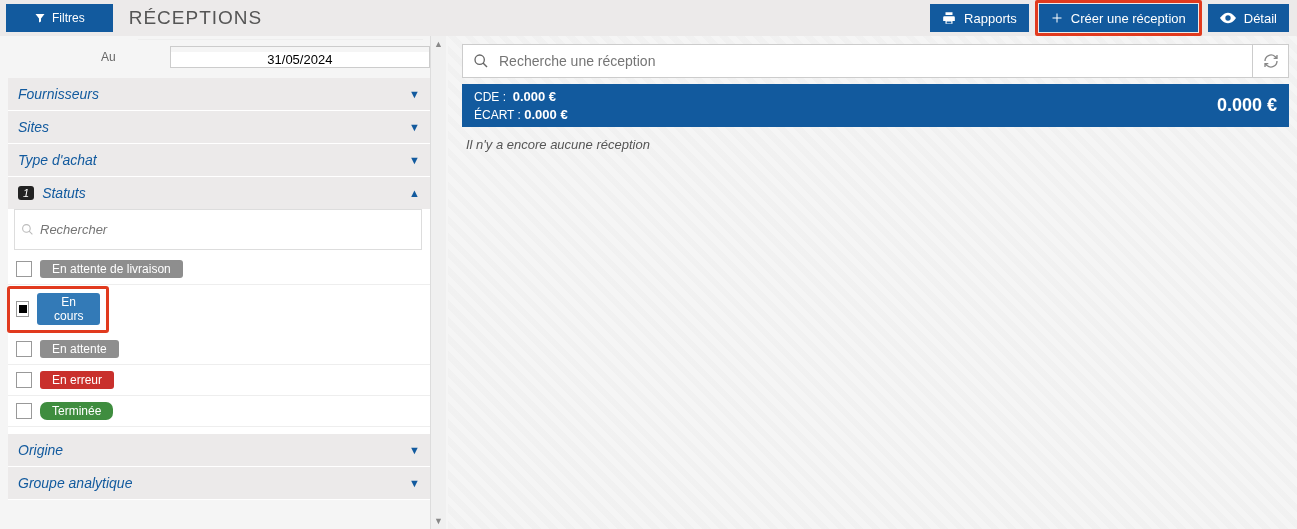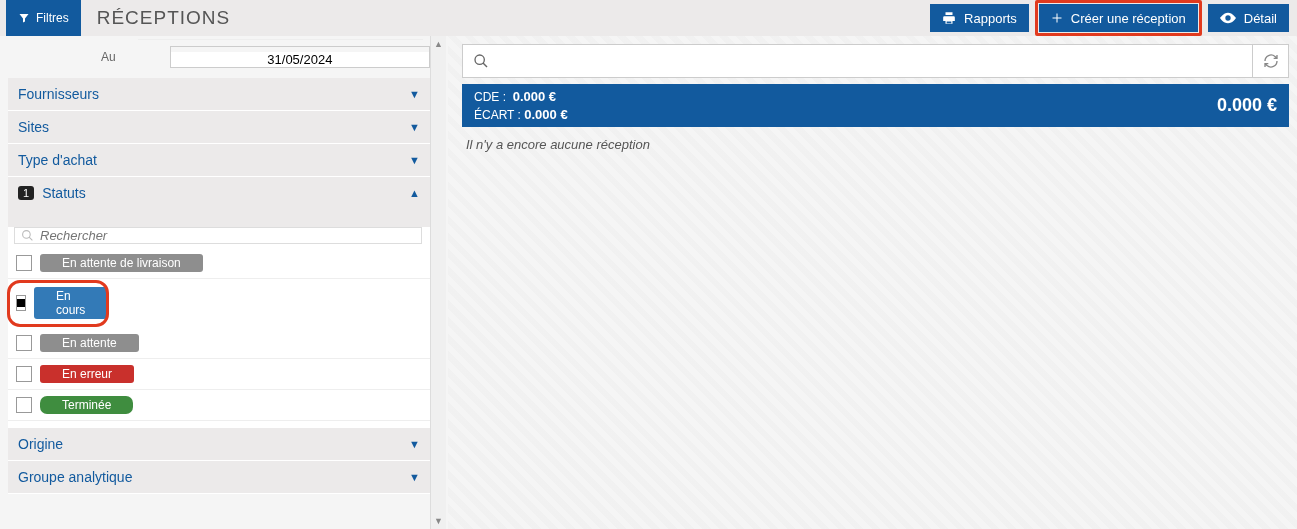--- a/index.html
+++ b/index.html
@@ -22,22 +22,22 @@
     padding-left: 0;
     padding-right: 8px;
     gap: 6px;
   }
   .filters-btn {
     display: flex;
     align-items: center;
     gap: 6px;
     background: #125a9e;
     color: #fff;
-    height: 36px;
-    padding: 0 12px;
+    height: 28px;
+    padding: 0 28px;
     font-size: 12px;
     cursor: pointer;
     margin-left: 6px;
   }
   .page-title {
     color: #555;
     font-size: 19px;
     letter-spacing: 1px;
     margin-left: 10px;
     font-weight: 400;
@@ -135,40 +135,40 @@
   }
   .filter-header {
     display:flex;
     align-items:center;
     justify-content:space-between;
     padding: 8px 10px;
     color:#125a9e;
     font-size:14px;
     cursor:pointer;
   }
-  .filter-header .left-h { display:flex; align-items:center; gap:8px;}
+  .filter-header .left-h { display:flex; align-items:center; gap:8px;font-style:italic;}
   .badge-count {
     background:#222;
     color:#fff;
     border-radius:3px;
     font-size:11px;
     padding:1px 5px;
   }
   .caret { color:#125a9e; font-size:11px; }
 
   .filter-body {
     background:#fff;
     padding: 0 0 6px 0;
   }
   .search-box {
     display:flex;
     align-items:center;
     border:1px solid #ddd;
-    margin: 18px 8px 4px 6px;
-    padding: 0 6px;
+    margin: 0 8px 4px 6px;
+    padding: 12px 6px;
   }
   .search-box input {
     border:none; outline:none; flex:1; font-size:13px; color:#444; font-style: italic;
   }
   .search-box .sicon { color:#bbb; margin-right:6px;}
   .reset-link {
     text-align:center;
     color:#aaa;
     font-style:italic;
     font-size:12px;
@@ -191,32 +191,33 @@
     justify-content:center;
   }
   .checkbox.checked::after{
     content:"";
     width:8px; height:8px;
     background:#000;
   }
   .tag {
     color:#fff;
     border-radius:3px;
-    padding: 2px 22px;
+    padding: 2px 12px;
     font-size: 12px;
+    text-align: center;
   }
   .tag-grey { background:#8e8e8e; }
   .tag-blue { background:#337ab7; }
   .tag-red { background:#c9302c; }
   .tag-green { background:#3f8d3f;border-radius:7px; }
 
   .status-row.highlighted {
     outline:3px solid #e13a1e;
     outline-offset:-2px;
-    border-radius:12px;
+    border-radius:2px;
     margin: 2px 2px 2px 0px;
     width: 100px;
   }
 
   
   .search-row-right {
     display:flex;
     gap:0;
     margin-bottom: 6px;
   }
@@ -420,20 +421,21 @@
 
   <div class="right">
     <div class="search-row-right">
       <div class="big-search">
         <span class="sicon">
           <svg width="16" height="16" viewBox="0 0 24 24" fill="none" stroke="#666" stroke-width="2">
               <circle cx="10" cy="10" r="7"></circle>
               <line x1="21" y1="21" x2="15" y2="15"></line>
             </svg>
         </span>
+        <input placeholder="Recherche une réception" style="">
       </div>
       <div class="refresh-btn">
         <span class="icon">
           <svg width="16" height="16" viewBox="0 0 24 24" fill="none" stroke="#888" stroke-width="2">
               <path d="M3 12a9 9 0 0115-6.7L21 8M21 3v5h-5M21 12a9 9 0 01-15 6.7L3 16M3 21v-5h5"></path>
             </svg>
         </span>
       </div>
     </div>
 

